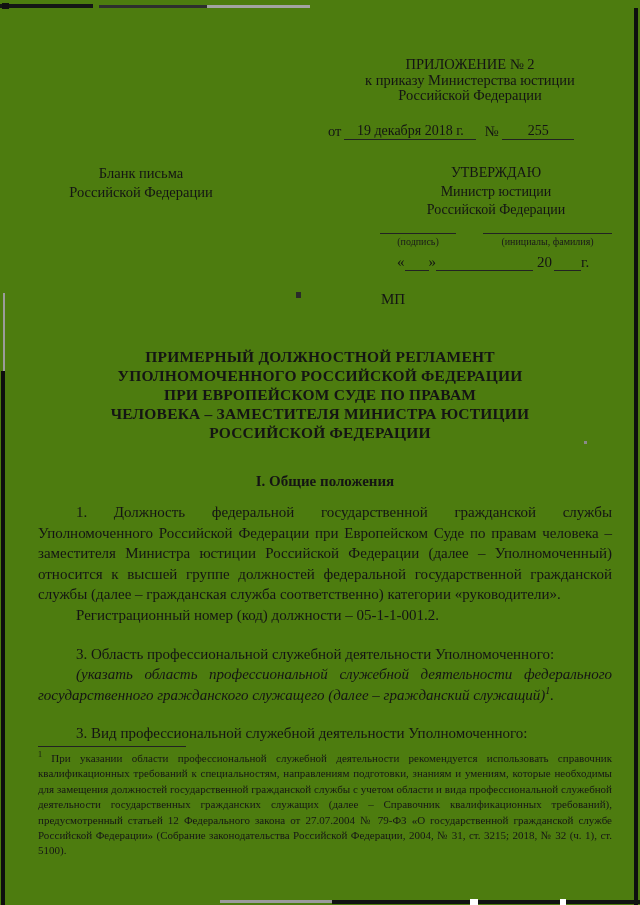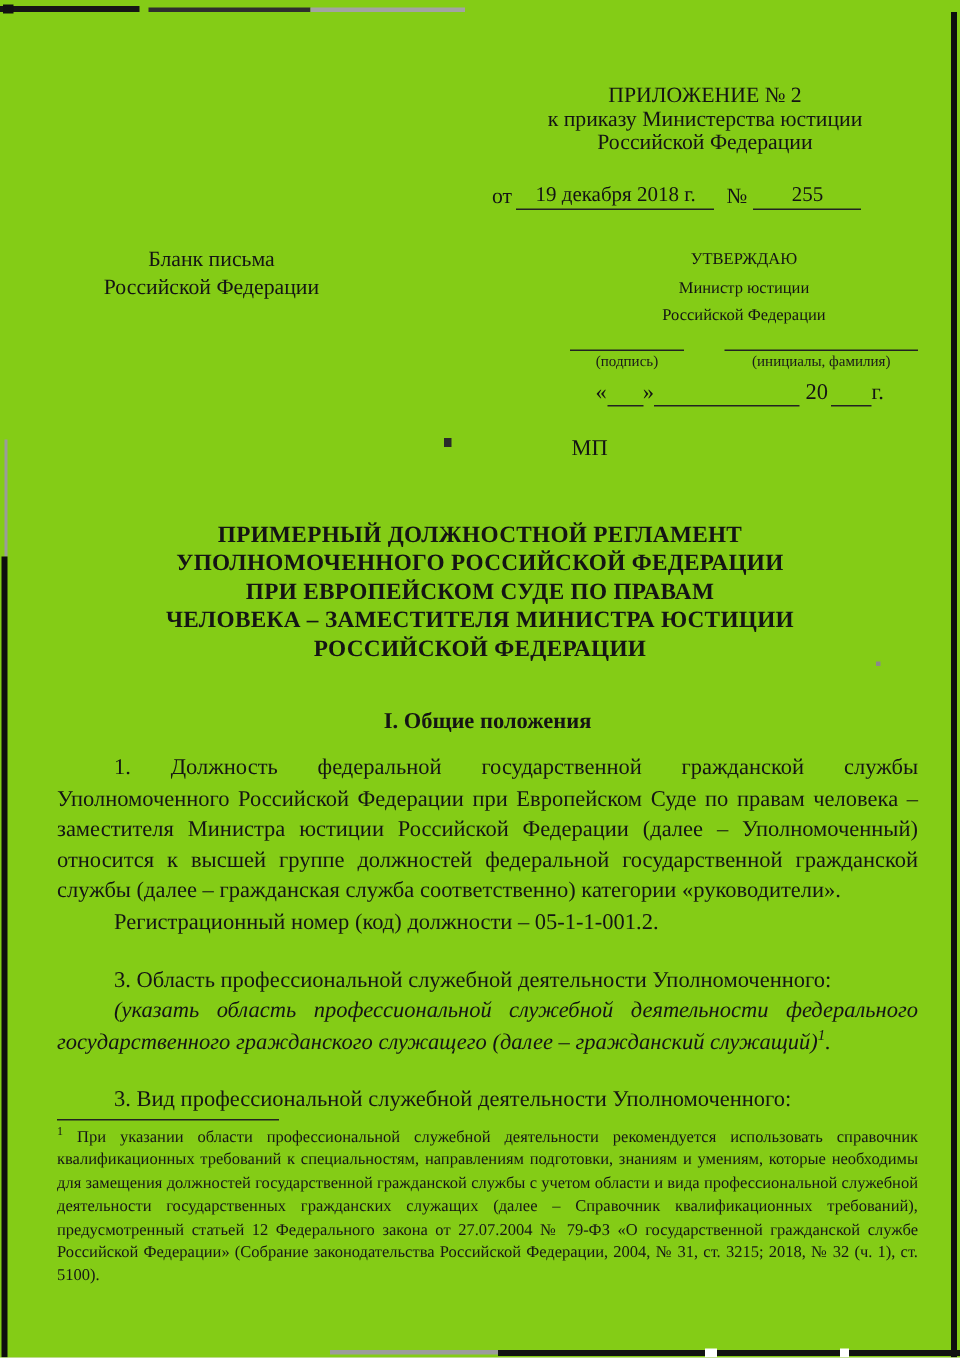--- a/index.html
+++ b/index.html
@@ -1,20 +1,20 @@
 <!DOCTYPE html>
 <html lang="ru"><head>
 <meta charset="utf-8">
 <style>
   html,body{margin:0;padding:0;background:#e8e8e8;}
   .page{
     position:relative;
     width:640px;height:905px;
     margin:0 auto;
-    background:#84cc16;
+    background:#4d7c0f;
     font-family:"Liberation Serif", serif;
     color:#141414;
     overflow:hidden;
   }
   
   .b-top-dark{position:absolute;top:4px;left:0;width:93px;height:4px;background:#151515;}
   .b-top-dark2{position:absolute;top:5px;left:99px;width:108px;height:3px;background:#2e2e2e;}
   .b-top-gray{position:absolute;top:5px;left:207px;width:103px;height:3px;background:#a3a3a3;}
   .b-right{position:absolute;top:8px;bottom:0;right:2px;width:4px;background:#0e0e0e;}
   .b-left-gray{position:absolute;top:293px;left:3px;width:2px;height:78px;background:#9b9b9b;}
@@ -44,21 +44,21 @@
   .hdr-date{width:132px;}
   .hdr-no{flex:none;padding:0 4px 0 8px;}
   .hdr-num{width:72px;}
 
   
   .letterhead{
     position:absolute;top:164px;left:55px;width:172px;
     text-align:center;font-size:14.5px;line-height:18.6px;
   }
   .approval{position:absolute;top:164px;right:28px;width:232px;}
-  .approval-lines{text-align:center;font-size:11px;line-height:18.6px;}
+  .approval-lines{text-align:center;font-size:14px;line-height:18.6px;}
   .sig-row{display:flex;gap:27px;margin-top:13px;}
   .sig-col1{flex:none;width:76px;}
   .sig-col2{flex:1;}
   .sig-line{border-top:1.5px solid #222;height:2px;}
   .sig-label{text-align:center;font-size:10px;line-height:11px;color:#1a1a1a;}
   .ap-date-row{
     display:flex;align-items:flex-end;margin-top:7px;padding-left:17px;
     font-size:15px;line-height:17px;
   }
   .blank{display:inline-block;border-bottom:1.3px solid #222;height:15px;flex:none;}

